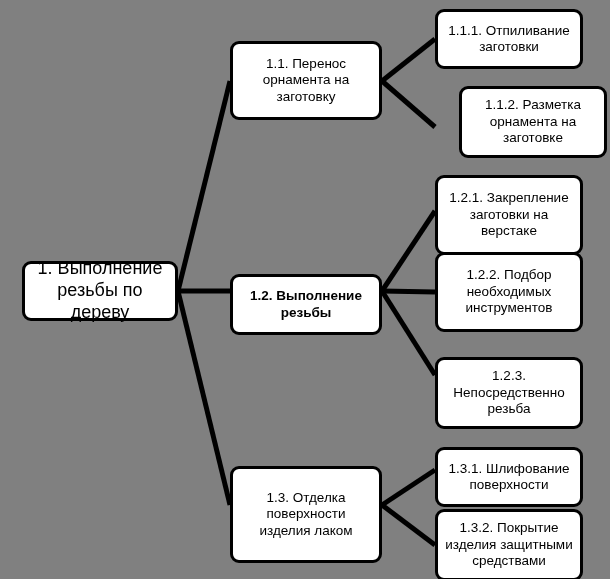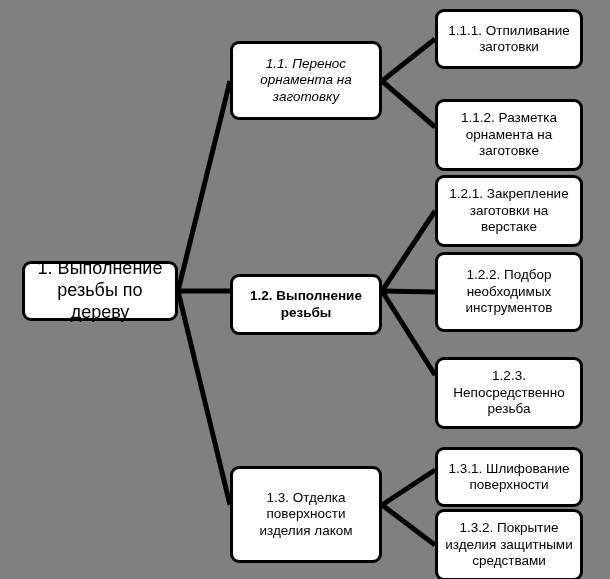--- a/index.html
+++ b/index.html
@@ -52,32 +52,32 @@
     left: 22px;
     top: 261px;
     width: 156px;
     height: 60px;
     font-size: 18px;
   }
   
   .node-l2 {
     font-size: 13.5px;
   }
-  .node-l2-a { left: 230px; top: 41px;  width: 152px; height: 79px; font-style: italic; }
+  .node-l2-a { left: 230px; top: 41px;  width: 152px; height: 79px; }
   .node-l2-b { left: 230px; top: 274px; width: 152px; height: 61px; font-weight: bold; }
   .node-l2-c { left: 230px; top: 466px; width: 152px; height: 97px; }
   
   .node-l3 {
     font-size: 13.5px;
     left: 435px;
     width: 148px;
   }
   .node-l3-a { top: 9px;   height: 60px; }
-  .node-l3-b { top: 99px;  height: 72px; }
-  .node-l3-c { top: 175px; height: 72px; }
+  .node-l3-b { top: 86px;  height: 72px; margin-left: 24px; }
+  .node-l3-c { top: 175px; height: 80px; }
   .node-l3-d { top: 252px; height: 80px; }
   .node-l3-e { top: 357px; height: 72px; }
   .node-l3-f { top: 447px; height: 60px; }
   .node-l3-g { top: 509px; height: 72px; }
 </style>
 </head>
 <body>
 
 <div id="diagram-root">
 

